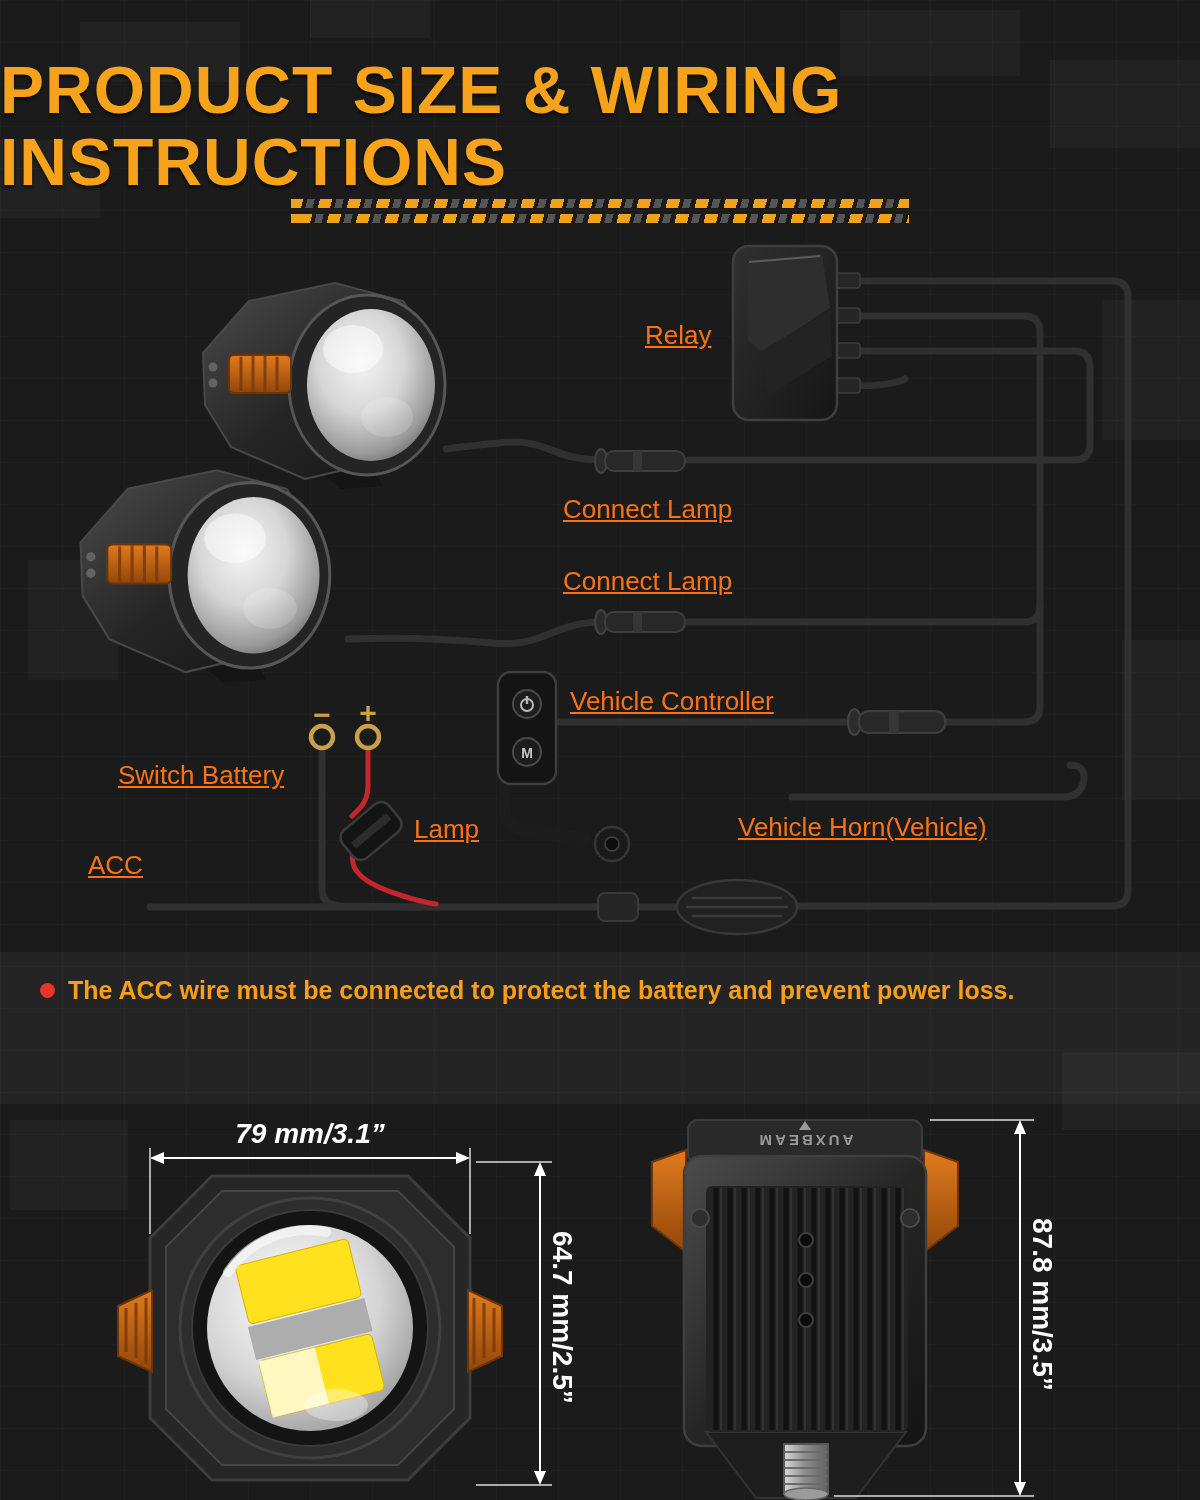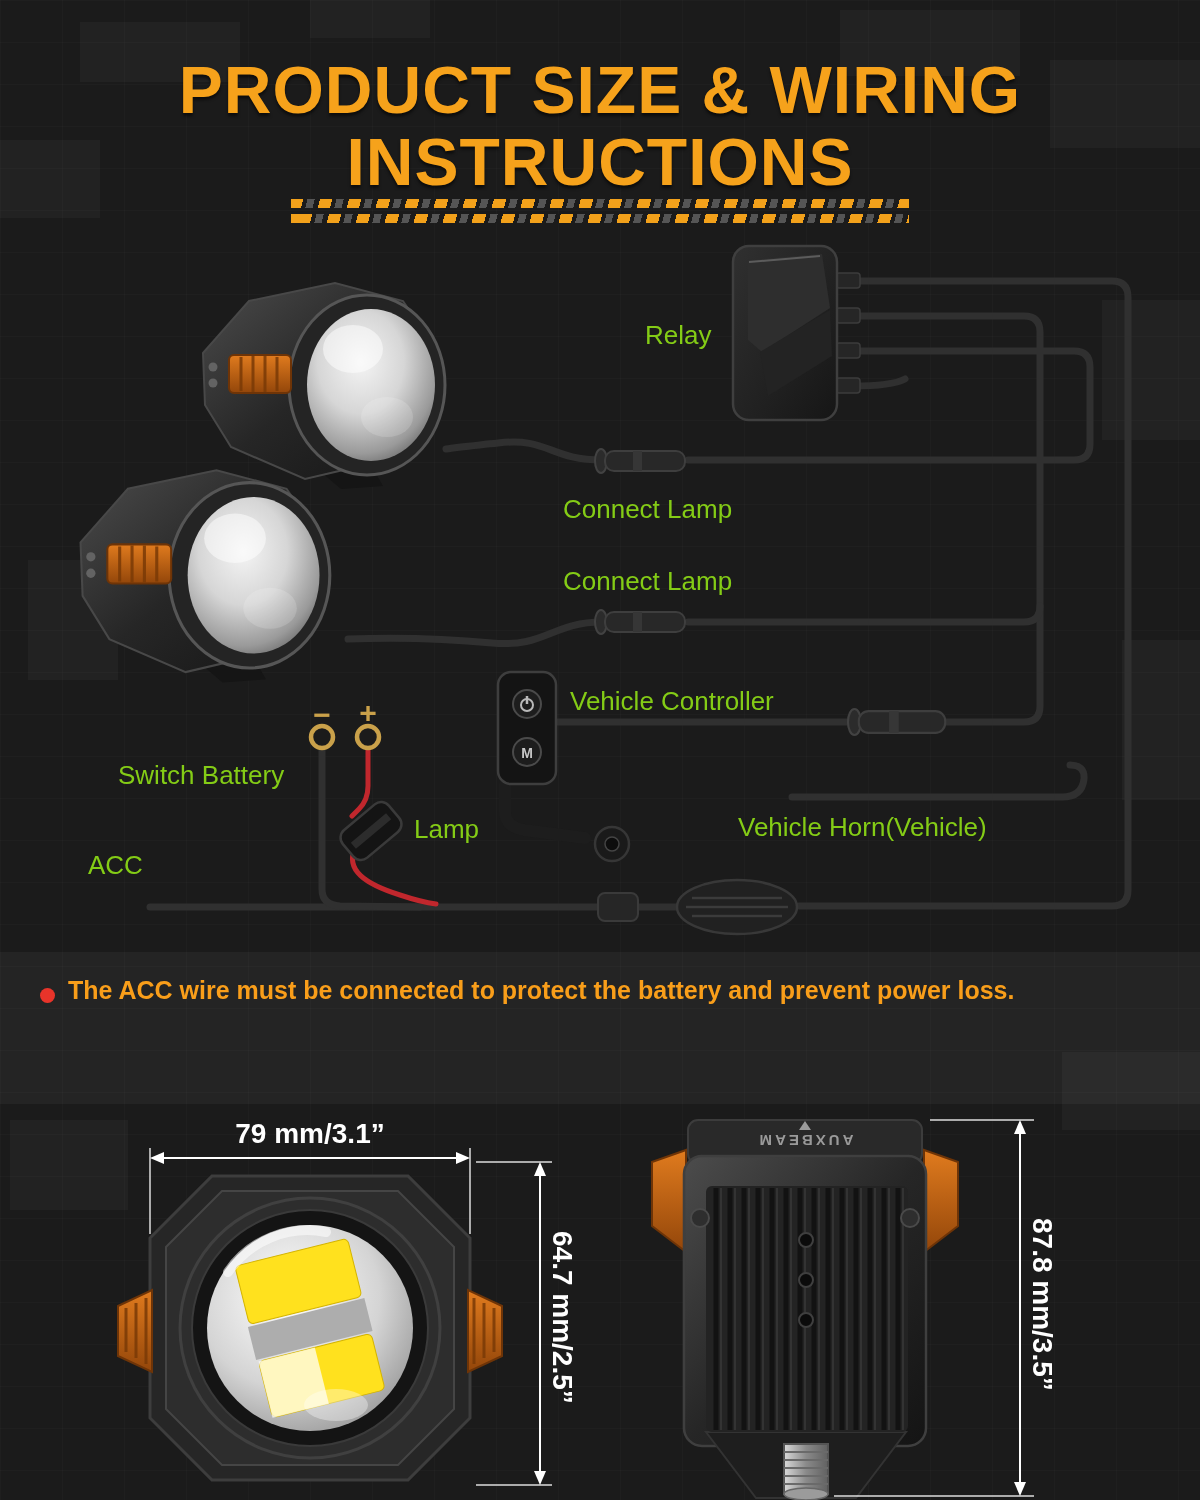--- a/index.html
+++ b/index.html
@@ -11,55 +11,55 @@
   }
   .grid-overlay {
     position:absolute; inset:0; pointer-events:none;
     background-image:
       linear-gradient(rgba(255,255,255,0.018) 1px, transparent 1px),
       linear-gradient(90deg, rgba(255,255,255,0.018) 1px, transparent 1px);
     background-size:62px 42px;
   }
   .bgrect { position:absolute; background:rgba(255,255,255,0.03); }
   .title-line {
-    position:absolute; left:0; width:1200px; text-align:center;
+    position:absolute; left:0; width:1200px; text-align:left;
     color:#F6A21B; font-weight:800; font-size:66px; letter-spacing:1px;
     text-shadow:0 3px 3px rgba(0,0,0,0.55); white-space:nowrap;
   }
   .stripe {
     position:absolute; left:291px; width:618px; height:9px;
     background:repeating-linear-gradient(105deg,
       #F2A11B 0 12px, #1b1b1b 12px 16px, #555 16px 23px, #1b1b1b 23px 28px);
   }
   .lbl {
-    position:absolute; color:#84cc16; font-size:26px; white-space:nowrap;
+    position:absolute; color:#f97316; font-size:26px; white-space:nowrap;text-decoration:underline;
   }
   .term-sym {
     position:absolute; color:#caa14a; font-weight:700; font-size:30px;
     width:34px; text-align:center; white-space:nowrap;
   }
   .notes-band {
     position:absolute; left:0; top:952px; width:1200px; height:152px;
     background:rgba(255,255,255,0.045);
   }
   .note-item {
-    display:flex; align-items:center; gap:13px;
+    display:flex; align-items:flex-start; gap:13px;
     padding:0 40px; color:#F99E1A; font-weight:700;
     font-size:25px; line-height:1.34; max-width:1160px;
   }
   .note-item.first { padding-top:22px; padding-bottom:10px; }
   .note-dot {
     flex:0 0 15px; width:15px; height:15px; border-radius:50%;
     background:#E8342A; margin-top:9px;
   }
   .dim-label {
     position:absolute; color:#ffffff; font-weight:700; font-size:28px;
     white-space:nowrap;
   }
-  .dim-label.h { width:320px; text-align:center; }
+  .dim-label.h { width:320px; text-align:center;font-style:italic; }
   .dim-label.v { transform:rotate(90deg); transform-origin:0 0; }
   svg { position:absolute; left:0; }
 </style>
 </head>
 <body>
 
 <div class="canvas">
 
   <div class="grid-overlay"></div>
   <div class="bgrect" style="left:80px;top:22px;width:160px;height:60px"></div>

